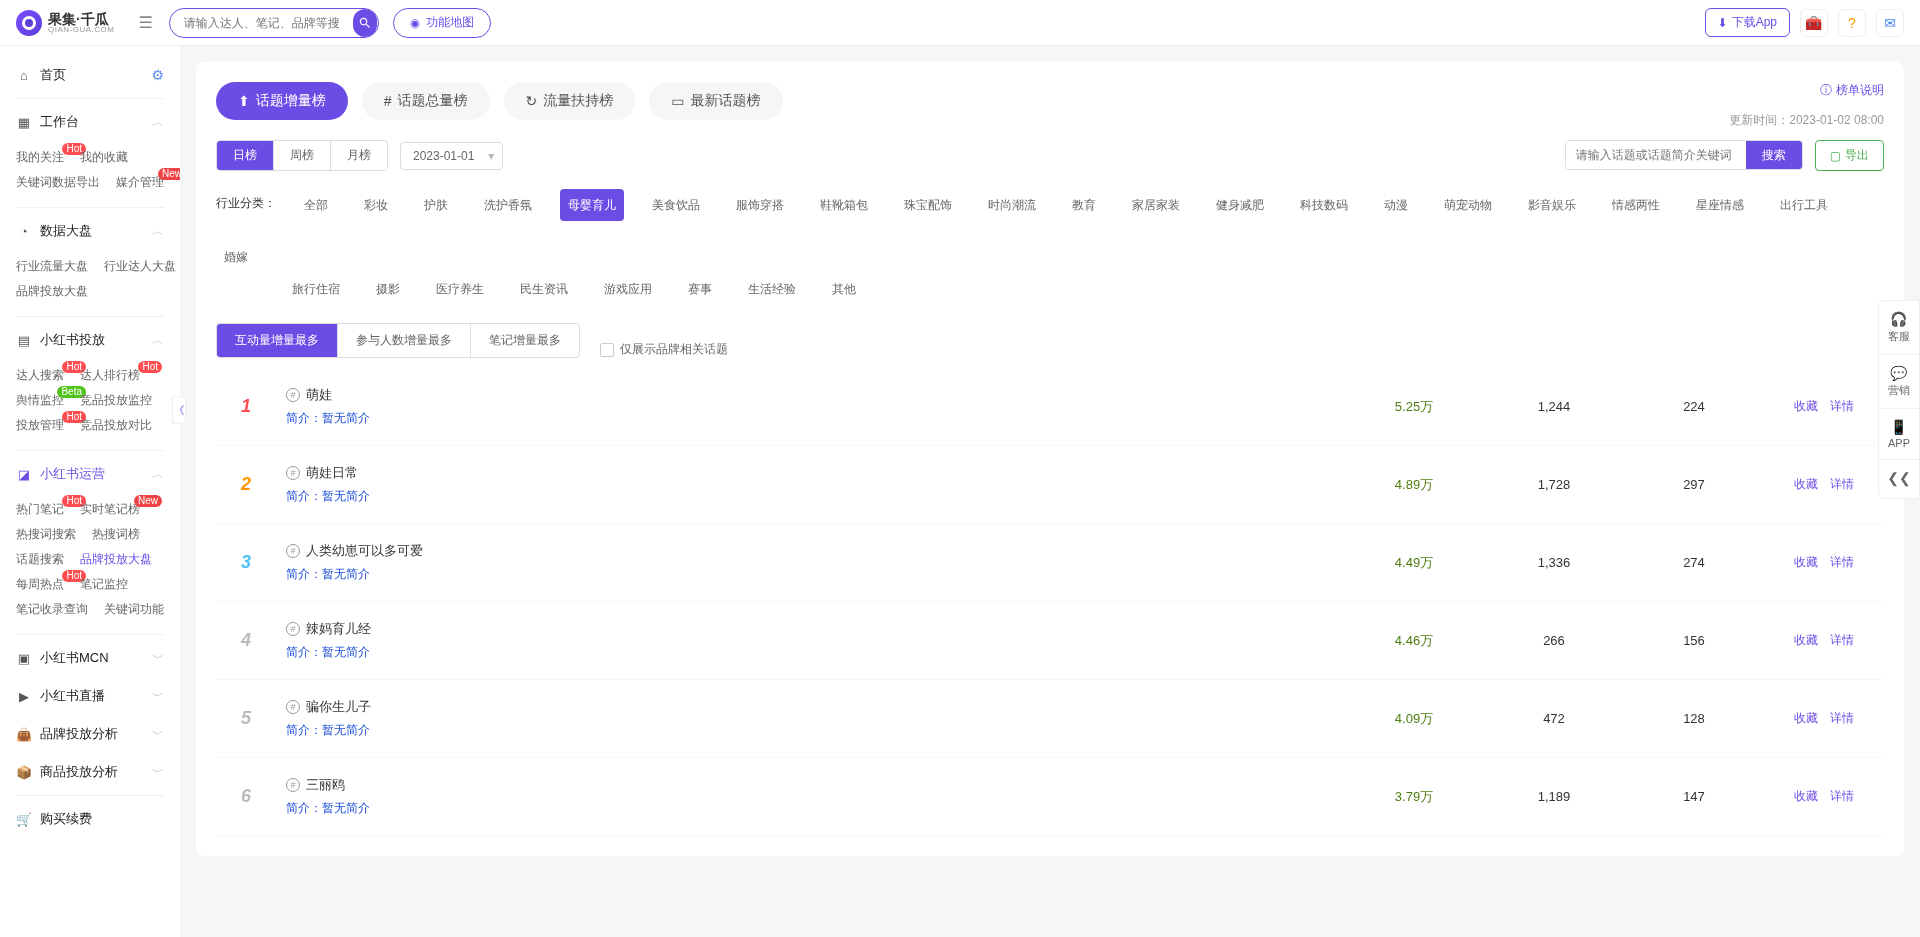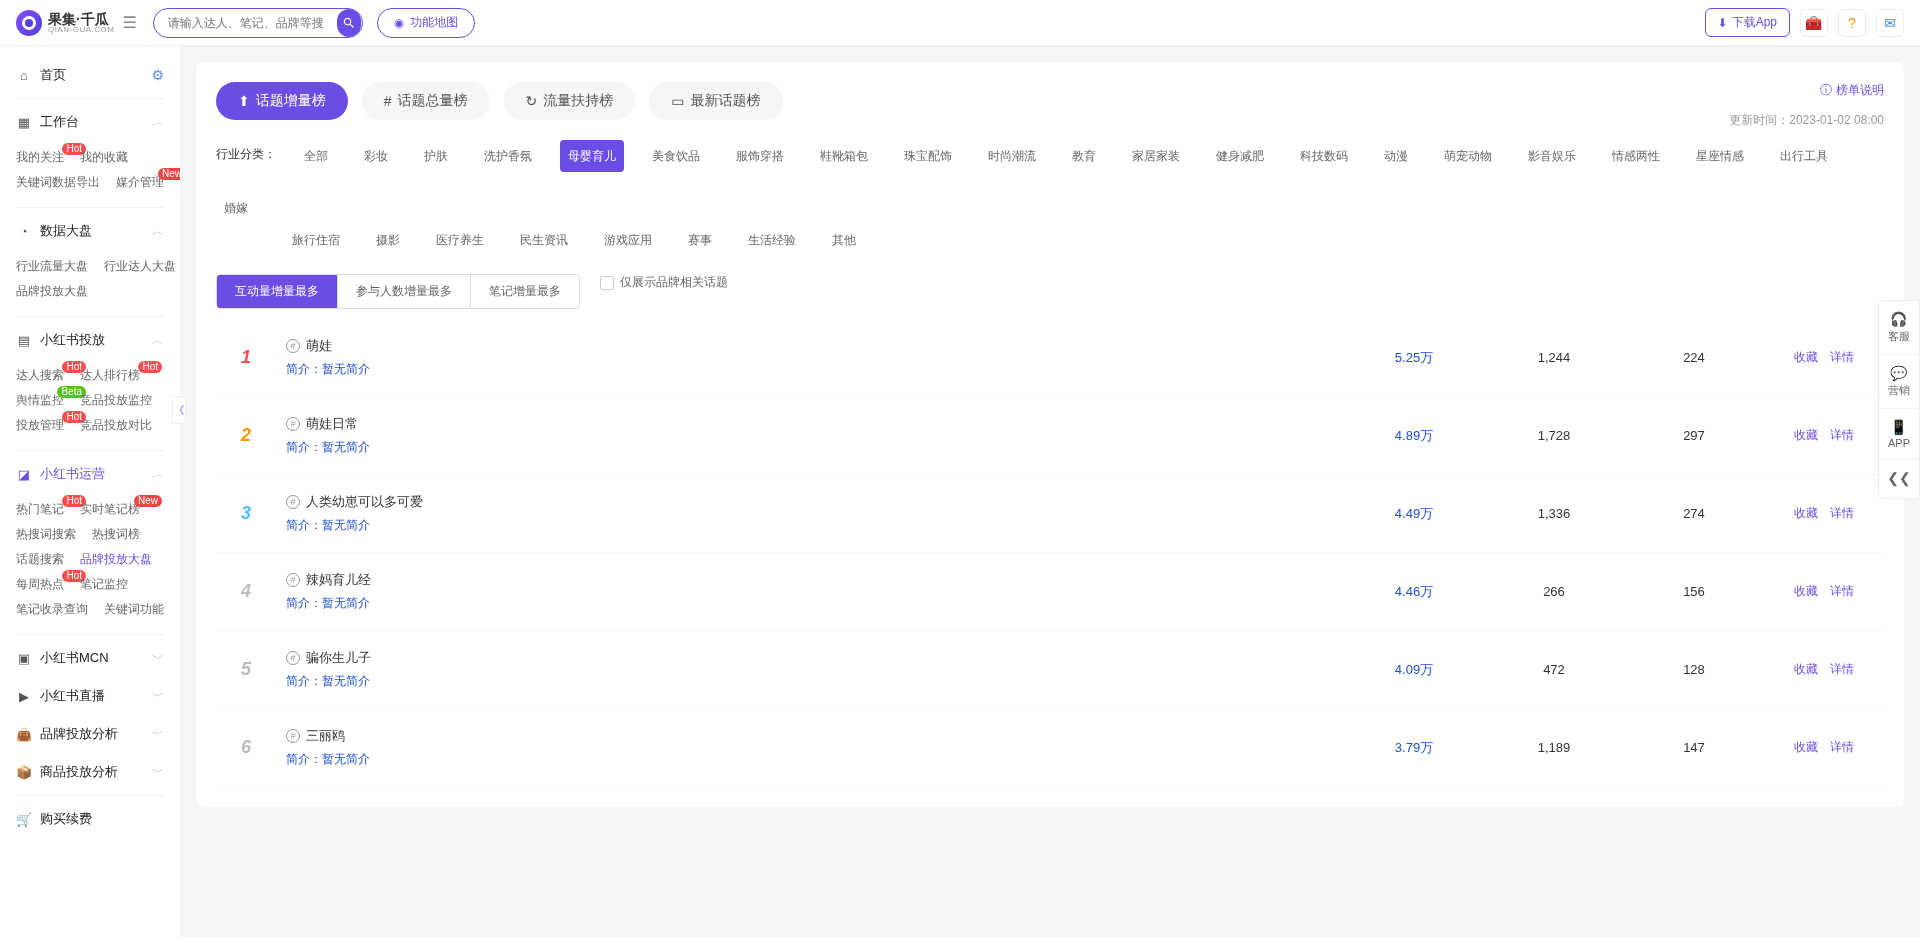--- a/index.html
+++ b/index.html
@@ -1,18 +1,18 @@
 <!DOCTYPE html>
 <html><head>
 <meta charset="utf-8">
 <style>
 *{margin:0;padding:0;box-sizing:border-box;font-family:-apple-system,BlinkMacSystemFont,"PingFang SC","Microsoft YaHei",sans-serif}
 body{background:#f5f6f8;font-size:12px;color:#333;overflow-x:hidden}
 .topbar{height:46px;background:#fff;border-bottom:1px solid #eee;display:flex;align-items:center;padding:0 16px;position:fixed;top:0;left:0;right:0;z-index:100}
-.logo{display:flex;align-items:center;gap:6px;margin-right:8px}
+.logo{display:flex;align-items:center;gap:6px;margin-right:24px}
 .logo-icon{width:26px;height:26px;background:linear-gradient(135deg,#7c4dff,#5b3fd9);border-radius:50%;position:relative}
 .logo-icon::before{content:'';position:absolute;width:14px;height:14px;background:#fff;border-radius:50%;top:6px;left:6px}
 .logo-icon::after{content:'';position:absolute;width:8px;height:8px;background:#5b3fd9;border-radius:50%;top:9px;left:9px}
 .logo-text{display:flex;flex-direction:column;line-height:1}
 .logo-main{font-size:14px;font-weight:bold;color:#333}
 .logo-sub{font-size:8px;color:#999;letter-spacing:0.5px}
 .collapse-btn{margin-right:16px;color:#888;cursor:pointer;font-size:16px}
 .search-box{display:flex;align-items:center;border:1px solid #6b4de6;border-radius:20px;height:30px;overflow:hidden;width:210px}
 .search-box input{border:none;outline:none;padding:0 14px;font-size:12px;flex:1;background:transparent}
 .search-btn{width:36px;height:28px;background:#6b4de6;display:flex;align-items:center;justify-content:center;border-radius:16px;margin-right:1px}
@@ -57,21 +57,21 @@
 .date-select::after{content:'▾';position:absolute;right:8px;color:#bbb}
 .search-topic{border:1px solid #ddd;border-radius:4px;display:flex;overflow:hidden;height:30px}
 .search-topic input{border:none;outline:none;padding:0 10px;width:180px;font-size:12px}
 .search-topic-btn{background:#6b4de6;color:#fff;padding:0 16px;font-size:12px;display:flex;align-items:center;cursor:pointer}
 .export-btn{border:1px solid #4caf50;color:#4caf50;border-radius:4px;padding:6px 14px;font-size:12px;display:flex;align-items:center;gap:4px;cursor:pointer}
 .cat-section{margin-bottom:18px}
 .cat-row{display:flex;align-items:flex-start;gap:20px;flex-wrap:wrap;line-height:28px}
 .cat-label{font-size:12px;color:#333;font-weight:500;flex-shrink:0}
 .cat-item{font-size:12px;color:#666;cursor:pointer;padding:2px 8px;border-radius:4px}
 .cat-item.active{background:#6b4de6;color:#fff}
-.sort-row{display:flex;align-items:flex-start;gap:0;margin-bottom:10px}
+.sort-row{display:flex;align-items:flex-end;gap:0;margin-bottom:10px}
 .sort-tabs{display:flex;border:1px solid #ddd;border-radius:4px;overflow:hidden}
 .sort-tab{padding:8px 18px;font-size:12px;cursor:pointer;color:#666;border-right:1px solid #ddd}
 .sort-tab:last-child{border-right:none}
 .sort-tab.active{background:#6b4de6;color:#fff}
 .checkbox-wrap{margin-left:20px;display:flex;align-items:center;gap:6px;font-size:12px;color:#666;cursor:pointer}
 .checkbox{width:14px;height:14px;border:1px solid #ccc;border-radius:2px}
 .table-head{display:flex;padding:14px 0;border-bottom:1px solid #f0f0f0;font-size:12px;color:#666}
 .col-rank{width:60px;text-align:center}
 .col-info{flex:1;padding-left:10px}
 .col-num{width:140px;text-align:center}
@@ -81,21 +81,21 @@
 .rank-num{width:60px;text-align:center;font-size:18px;font-weight:bold;font-style:italic}
 .rank-1{color:#ff4d4f}
 .rank-2{color:#ff9800}
 .rank-3{color:#4fc3f7}
 .rank-other{color:#bbb}
 .topic-info{flex:1;padding-left:10px}
 .topic-title{display:flex;align-items:center;gap:6px;font-size:13px;color:#333;font-weight:500;margin-bottom:6px}
 .hash-icon{width:14px;height:14px;border:1px solid #999;border-radius:50%;display:inline-flex;align-items:center;justify-content:center;font-size:9px;color:#999}
 .topic-desc{font-size:12px;color:#1d4ed8}
 .cell-num{width:140px;text-align:center;font-size:13px;color:#333}
-.cell-num.highlight{color:#1d4ed8;font-weight:500}
+.cell-num.highlight{color:#4d7c0f;font-weight:500}
 .cell-op{width:120px;text-align:center;display:flex;justify-content:center;gap:12px}
 .op-link{color:#6b4de6;font-size:12px;cursor:pointer}
 .right-dock{position:fixed;right:0;top:300px;background:#fff;border:1px solid #eee;border-radius:6px 0 0 6px;display:flex;flex-direction:column}
 .dock-item{width:40px;padding:10px 0;text-align:center;font-size:11px;color:#666;cursor:pointer;border-bottom:1px solid #f0f0f0}
 .dock-item:last-child{border-bottom:none}
 .dock-icon{display:block;margin-bottom:2px;font-size:14px}
 </style>
 </head>
 <body>
 
@@ -284,20 +284,40 @@
           <span>▭</span>
           <span>最新话题榜</span>
         </div>
       </div>
     <div class="help-link" style="position:absolute;right:20px;top:20px">
       <span>ⓘ</span>
         <span>榜单说明</span>
     </div>
     <div class="update-time" style="top:50px">更新时间：2023-01-02 08:00</div>
 
+    <div class="filters-row">
+      <div class="period-tabs" id="period-tabs">
+          <div class="period-tab active">日榜</div>
+          <div class="period-tab">周榜</div>
+          <div class="period-tab">月榜</div>
+        </div>
+      <div class="date-select"><span>2023-01-01</span></div>
+      <div style="margin-left:auto;display:flex;gap:12px">
+        <div class="search-topic">
+          <input placeholder="请输入话题或话题简介关键词" style="">
+          <div class="search-topic-btn">
+              <span>搜索</span>
+            </div>
+        </div>
+        <div class="export-btn">
+          <span>▢</span>
+            <span>导出</span>
+        </div>
+      </div>
+    </div>
 
     <div class="cat-section">
       <div class="cat-row">
         <span class="cat-label">行业分类：</span>
         <div id="cat-row-1" style="display:contents"><span class="cat-item">全部</span><span class="cat-item">彩妆</span><span class="cat-item">护肤</span><span class="cat-item">洗护香氛</span><span class="cat-item active">母婴育儿</span><span class="cat-item">美食饮品</span><span class="cat-item">服饰穿搭</span><span class="cat-item">鞋靴箱包</span><span class="cat-item">珠宝配饰</span><span class="cat-item">时尚潮流</span><span class="cat-item">教育</span><span class="cat-item">家居家装</span><span class="cat-item">健身减肥</span><span class="cat-item">科技数码</span><span class="cat-item">动漫</span><span class="cat-item">萌宠动物</span><span class="cat-item">影音娱乐</span><span class="cat-item">情感两性</span><span class="cat-item">星座情感</span><span class="cat-item">出行工具</span><span class="cat-item">婚嫁</span></div>
       </div>
       <div class="cat-row" style="padding-left:68px">
         <div id="cat-row-2" style="display:contents"><span class="cat-item">旅行住宿</span><span class="cat-item">摄影</span><span class="cat-item">医疗养生</span><span class="cat-item">民生资讯</span><span class="cat-item">游戏应用</span><span class="cat-item">赛事</span><span class="cat-item">生活经验</span><span class="cat-item">其他</span></div>
       </div>
     </div>

